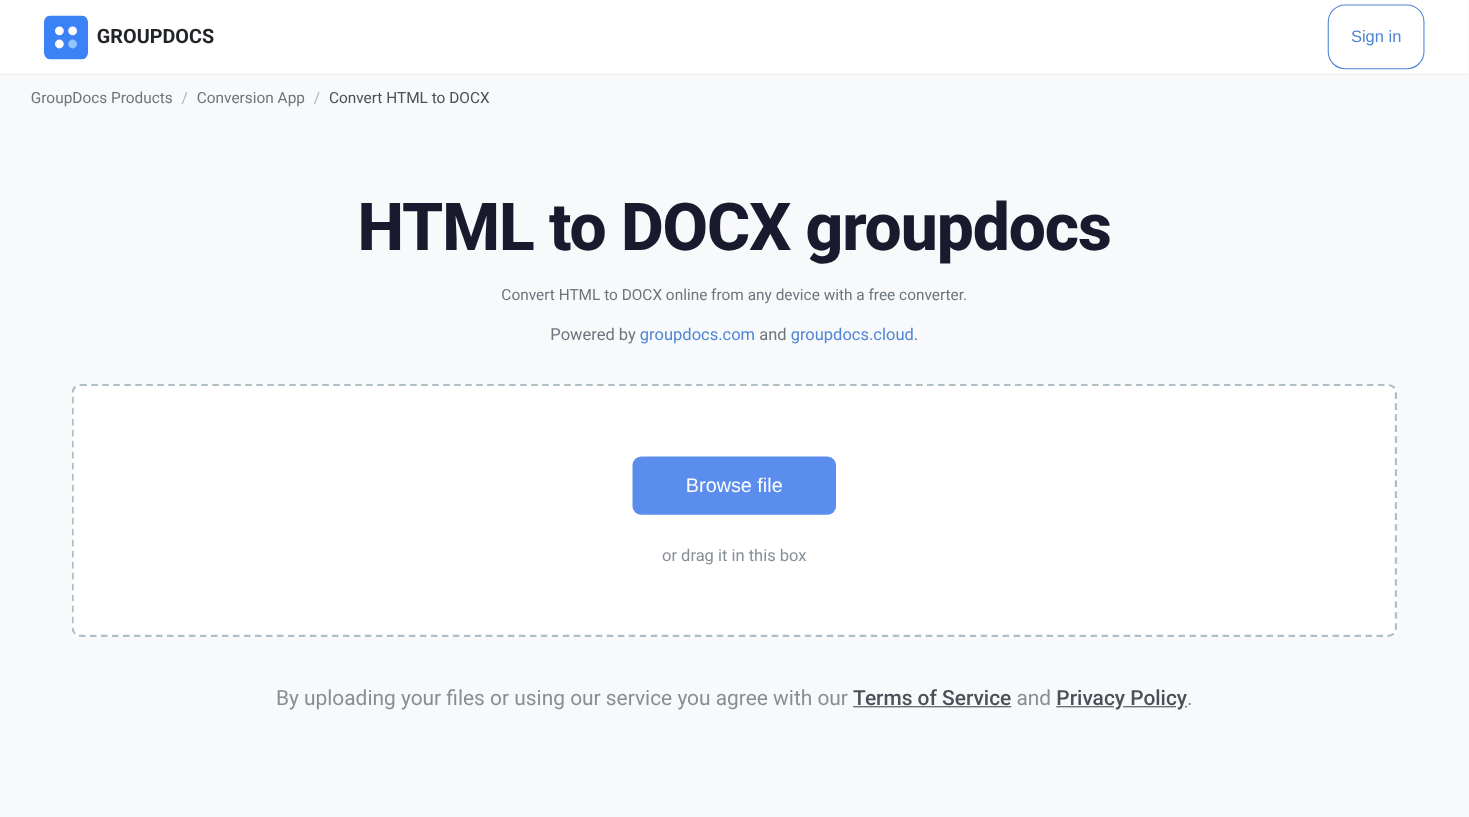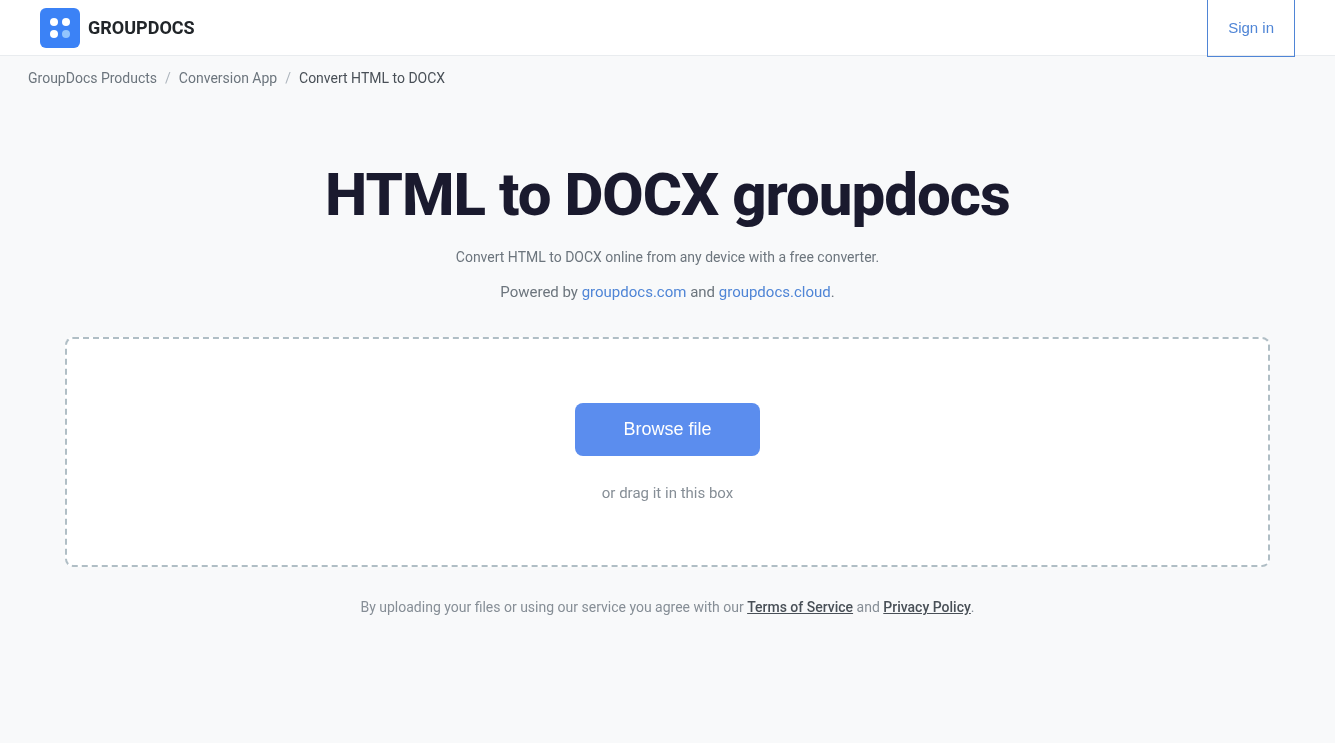--- a/index.html
+++ b/index.html
@@ -17,21 +17,21 @@
     }
 
     
     header {
       background: #ffffff;
       border-bottom: 1px solid #e9ecef;
       display: flex;
       align-items: center;
       justify-content: space-between;
       padding: 0 40px;
-      height: 56px;
+      height: 68px;
     }
 
     .logo-area {
       display: flex;
       align-items: center;
       gap: 8px;
     }
 
     .logo-icon {
       width: 40px;
@@ -56,21 +56,21 @@
       text-decoration: none;
       cursor: pointer;
       font-weight: 400;
     }
 
     .signin-btn {
       border: 1px solid #4f85d6;
       color: #4f85d6;
       background: transparent;
       padding: 20px 20px;
-      border-radius: 0;
+      border-radius: 16px;
       font-size: 15px;
       cursor: pointer;
       font-weight: 500;
     }
 
     
     .breadcrumb {
       padding: 14px 28px;
       display: flex;
       align-items: center;
@@ -159,22 +159,22 @@
       transition: background 0.2s;
     }
 
     .drag-text {
       font-size: 15px;
       color: #868e96;
     }
 
     
     .footer-note {
-      margin-top: 32px;
-      font-size: 14px;
+      margin-top: 44px;
+      font-size: 19px;
       color: #868e96;
       text-align: left;
     }
 
     .footer-note a {
       color: #495057;
       text-decoration: underline;
       font-weight: 500;
     }
   </style>

